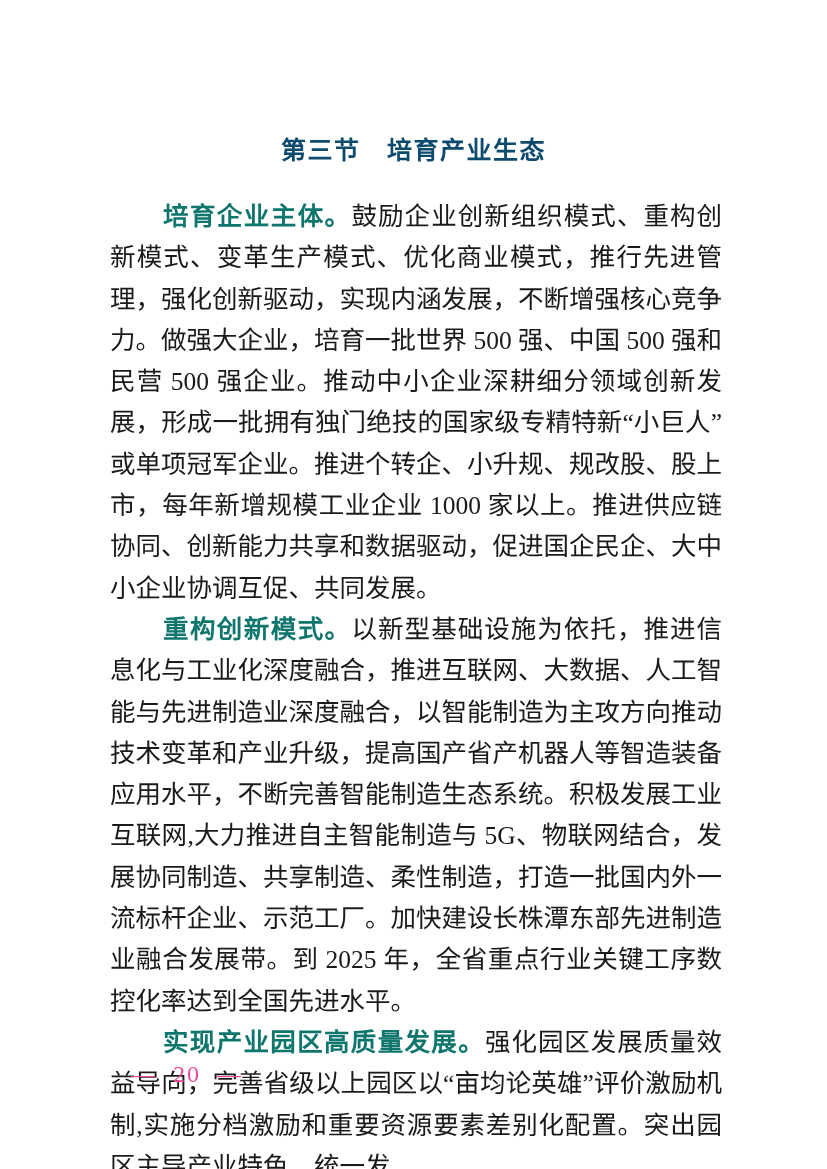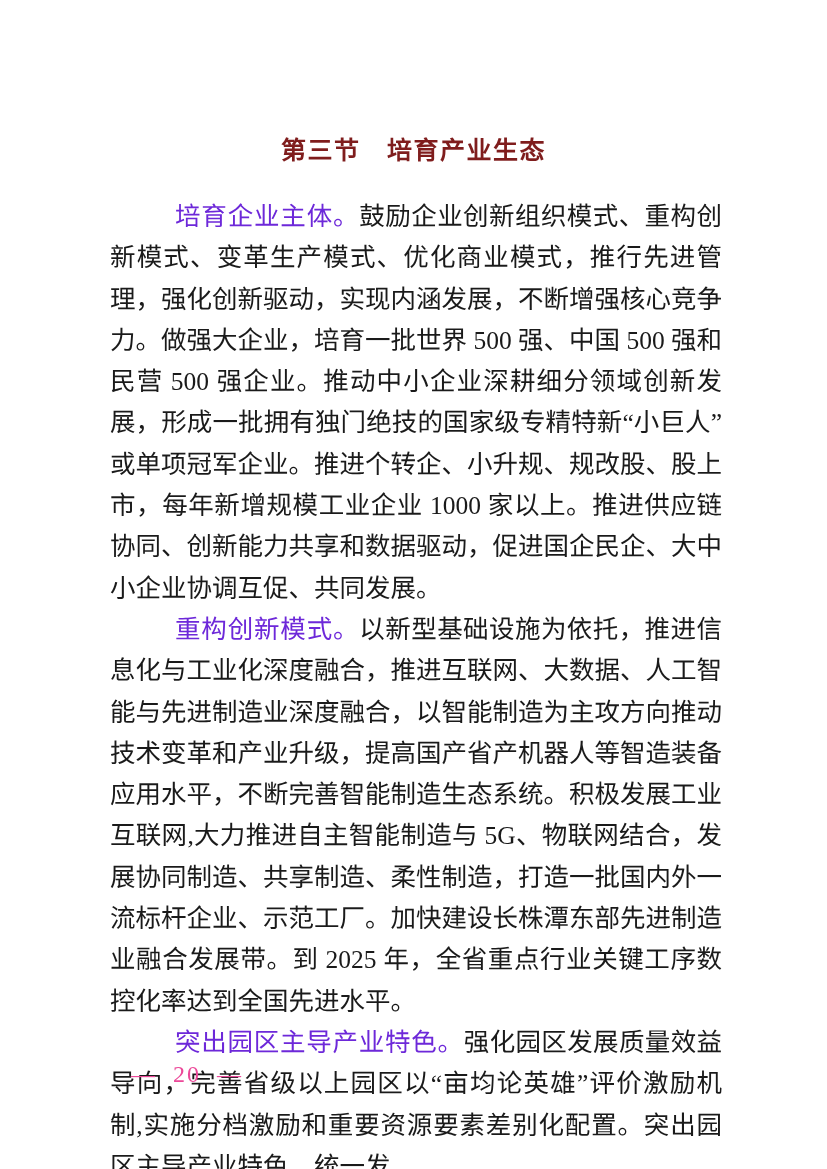--- a/index.html
+++ b/index.html
@@ -29,21 +29,21 @@
     position: absolute;
     left: 0;
     top: 134px;
     width: 827px;
     text-align: center;
     font-size: 25px;
     font-weight: bold;
     letter-spacing: 1.5px;
     line-height: 34px;
     white-space: pre;
-    color: #7f1d1d;
+    color: #0c4a6e;
   }
 
   
   .body-block {
     position: absolute;
     left: 110px;
     top: 196px;
     width: 612px;
   }
 
@@ -52,24 +52,23 @@
     font-size: 25.5px;
     line-height: 41.3px;
     text-align: justify;
     text-justify: inter-character;
     text-indent: 53px;
     color: #1a1a1a;
     word-break: break-all;
   }
 
   .para .lead {
-    font-weight: normal;
-    color: #6d28d9;
+    font-weight: bold;
+    color: #0f766e;
     letter-spacing: 0.4px;
-    margin-left: 12px;
   }
 
   
   .page-number {
     position: absolute;
     left: 131px;
     top: 1059px;
     font-size: 24px;
     line-height: 30px;
     letter-spacing: 2px;
@@ -83,19 +82,19 @@
 <div class="page">
 
   <div class="section-title">第三节　培育产业生态</div>
 
   <div class="body-block">
 
     <p class="para"><span class="lead">培育企业主体。</span><span>鼓励企业创新组织模式、重构创新模式、变革生产模式、优化商业模式，推行先进管理，强化创新驱动，实现内涵发展，不断增强核心竞争力。做强大企业，培育一批世界 500 强、中国 500 强和民营 500 强企业。推动中小企业深耕细分领域创新发展，形成一批拥有独门绝技的国家级专精特新“小巨人”或单项冠军企业。推进个转企、小升规、规改股、股上市，每年新增规模工业企业 1000 家以上。推进供应链协同、创新能力共享和数据驱动，促进国企民企、大中小企业协调互促、共同发展。</span></p>
 
     <p class="para"><span class="lead">重构创新模式。</span><span>以新型基础设施为依托，推进信息化与工业化深度融合，推进互联网、大数据、人工智能与先进制造业深度融合，以智能制造为主攻方向推动技术变革和产业升级，提高国产省产机器人等智造装备应用水平，不断完善智能制造生态系统。积极发展工业互联网,大力推进自主智能制造与 5G、物联网结合，发展协同制造、共享制造、柔性制造，打造一批国内外一流标杆企业、示范工厂。加快建设长株潭东部先进制造业融合发展带。到 2025 年，全省重点行业关键工序数控化率达到全国先进水平。</span></p>
 
-    <p class="para"><span class="lead">突出园区主导产业特色。</span><span>强化园区发展质量效益导向，完善省级以上园区以“亩均论英雄”评价激励机制,实施分档激励和重要资源要素差别化配置。突出园区主导产业特色，统一发</span></p>
+    <p class="para"><span class="lead">实现产业园区高质量发展。</span><span>强化园区发展质量效益导向，完善省级以上园区以“亩均论英雄”评价激励机制,实施分档激励和重要资源要素差别化配置。突出园区主导产业特色，统一发</span></p>
 
   </div>
 
   <div class="page-number">—  20  —</div>
 
 </div>
 
 </body></html>

